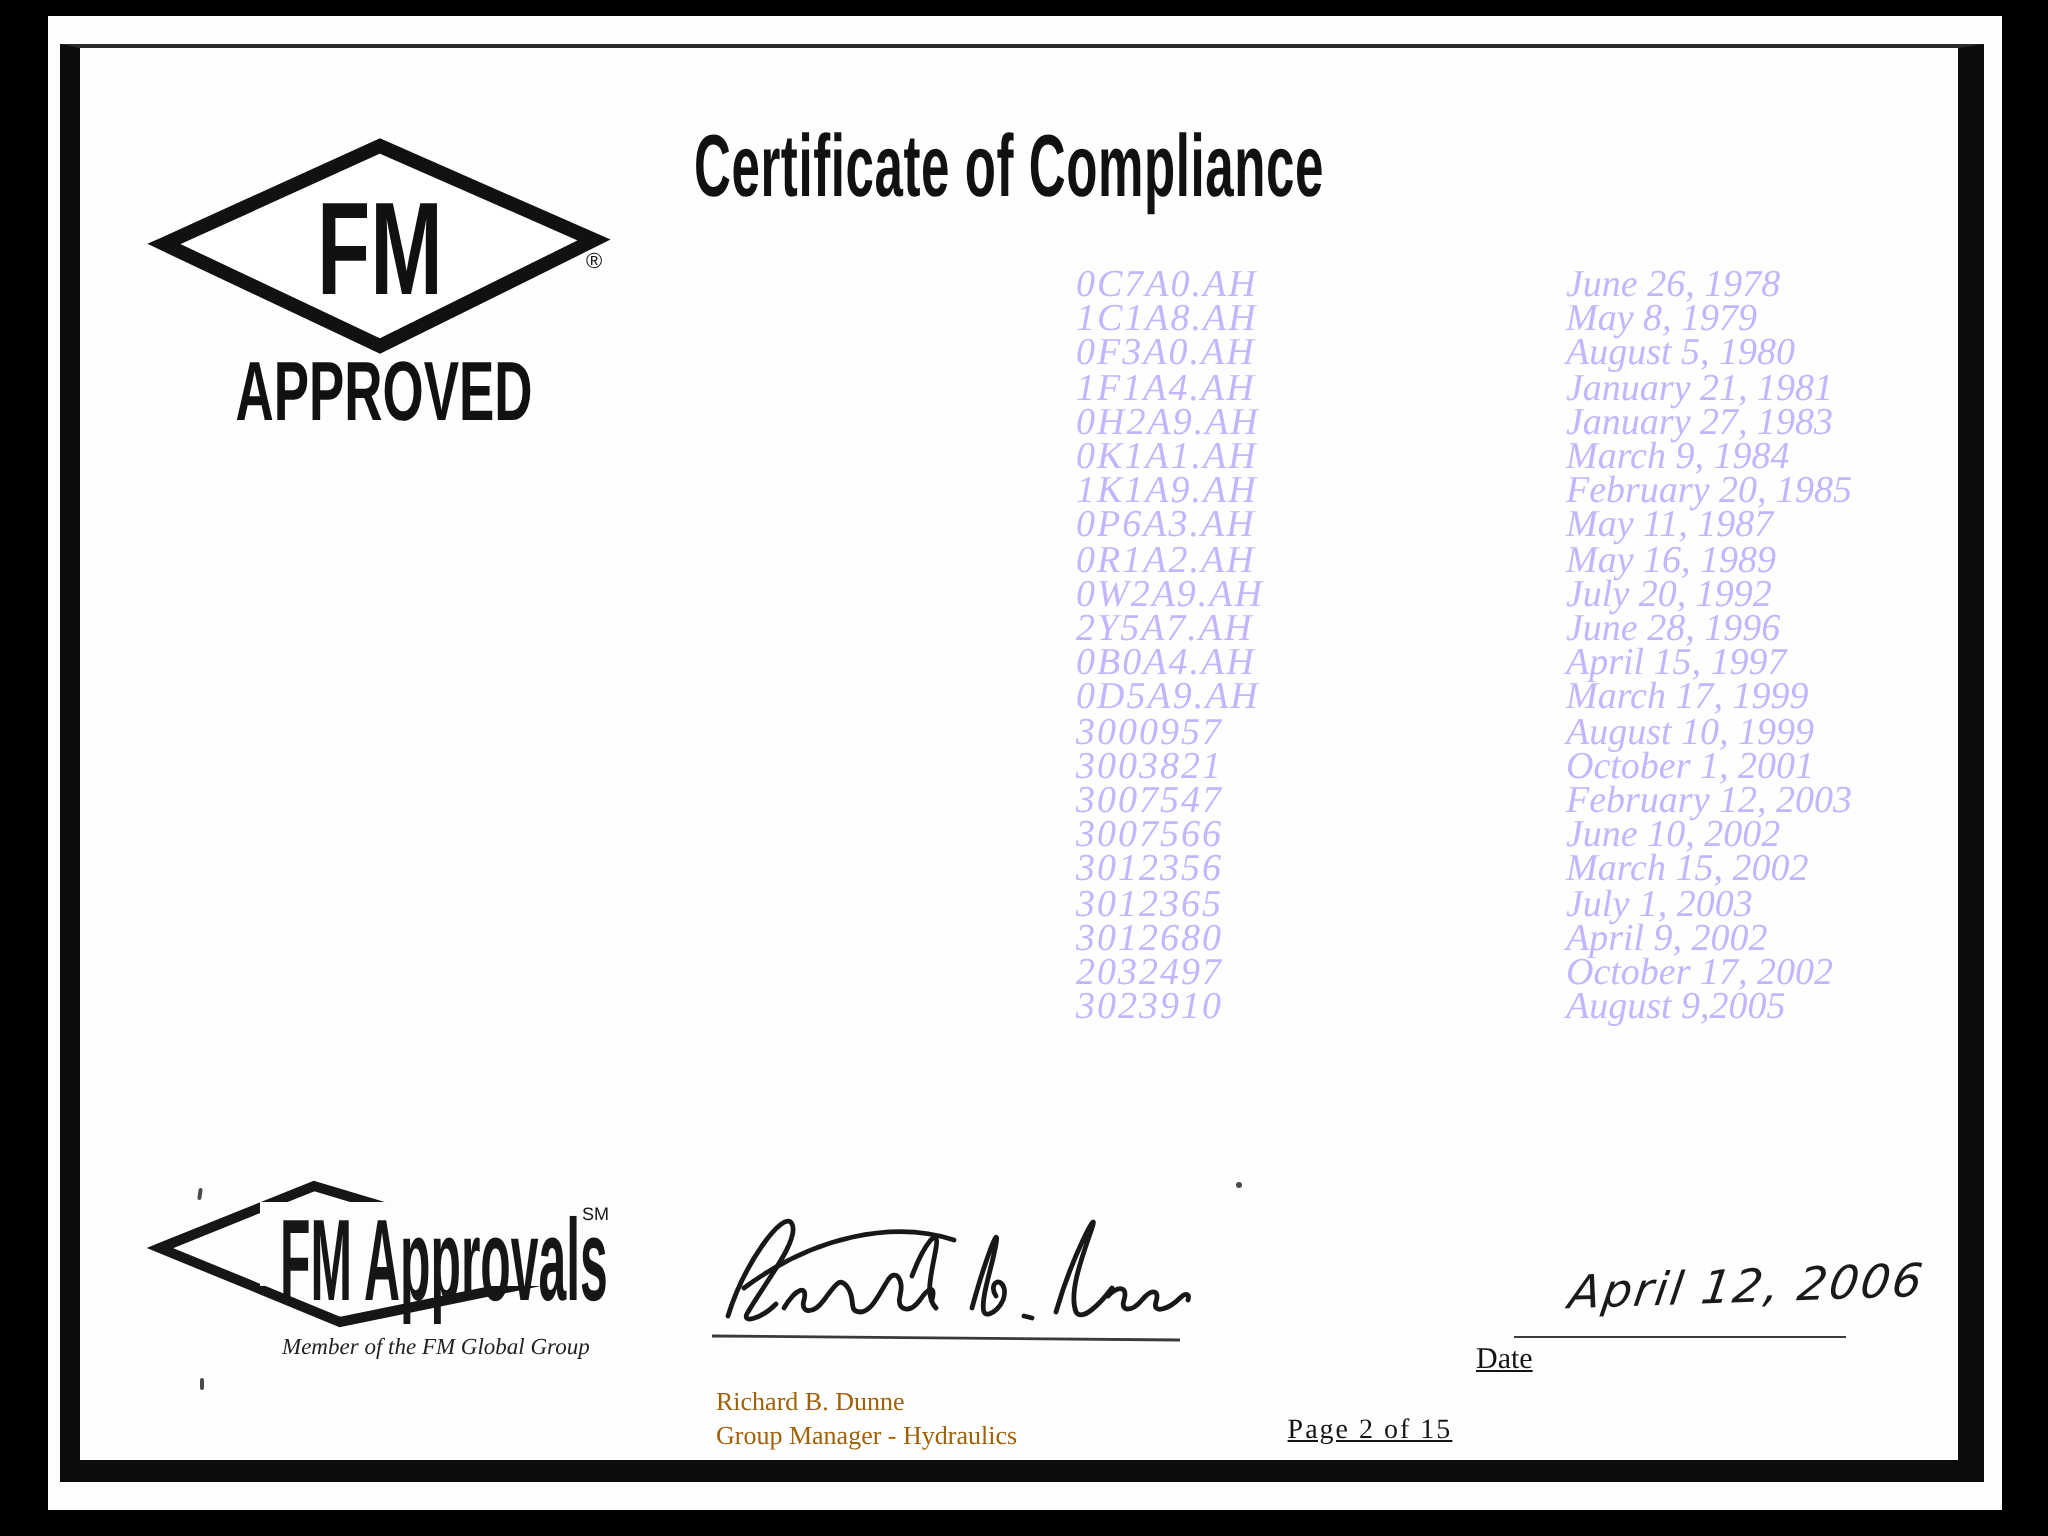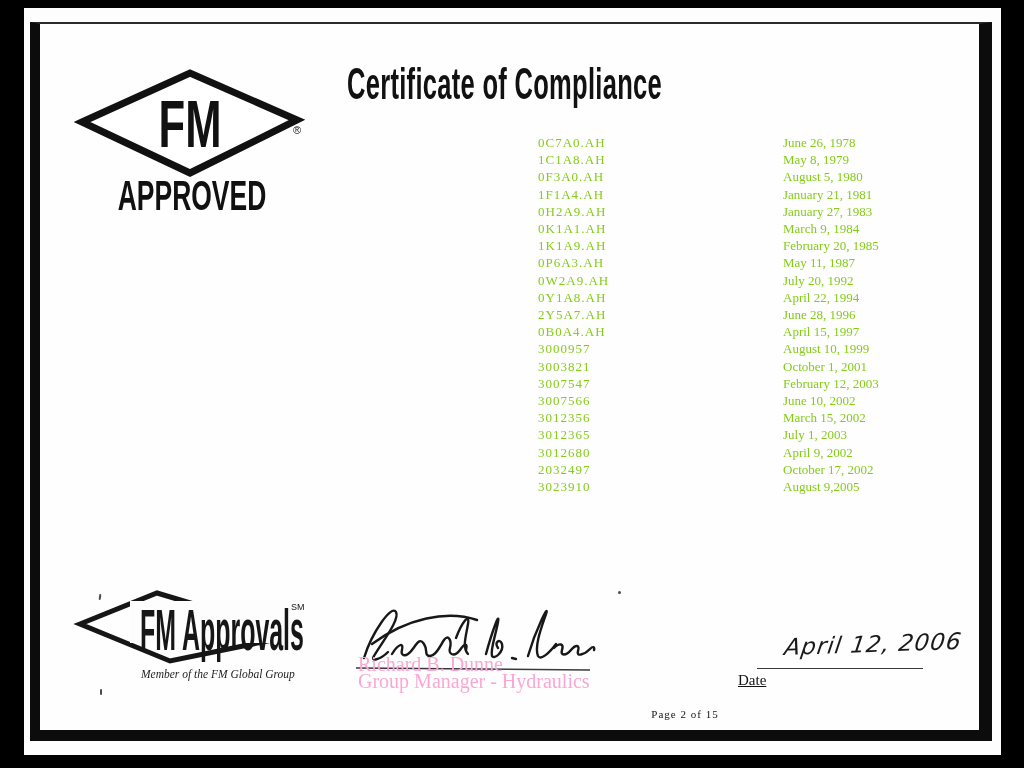--- a/index.html
+++ b/index.html
@@ -5,35 +5,35 @@
   html,body{margin:0;padding:0;background:#000;}
   .canvas{position:relative;width:1024px;height:768px;background:#000;overflow:hidden;
           font-family:"Liberation Serif",serif;color:#151515;padding-left:17px;}
   .mat{position:absolute;left:24px;top:8px;width:977px;height:747px;background:#fdfdfd;}
   .frame{position:absolute;left:30px;top:22px;width:962px;height:719px;box-sizing:border-box;
          border-style:solid;border-color:#2a2a2a #0c0c0c #0c0c0c #0c0c0c;
          border-width:2px 13px 11px 10px;background:#fefefe;}
   .title{position:absolute;left:347px;top:62px;font-family:"Liberation Sans",sans-serif;
          font-weight:bold;font-size:44px;line-height:44px;white-space:nowrap;color:#111;
          transform:scaleX(0.58);transform-origin:left top;letter-spacing:0.5px;}
-  .entries{position:absolute;left:538px;top:134px;font-size:13px;line-height:17.2px;color:#84cc16;}
+  .entries{position:absolute;left:538px;top:134px;font-size:19px;line-height:17.2px;color:#c4b5fd;font-style:italic;}
   .entry-row{white-space:nowrap;}
   .entry-code{display:inline-block;width:245px;letter-spacing:1px;}
   .entry-date{display:inline-block;}
   .logo-svg{position:absolute;}
   .tagline{position:absolute;left:141px;top:668px;font-size:11.5px;font-style:italic;
            color:#222;white-space:nowrap;}
-  .signer{position:absolute;left:358px;top:656px;font-size:20px;line-height:17px;color:#f9a8d4;}
+  .signer{position:absolute;left:358px;top:692px;font-size:13px;line-height:17px;color:#a16207;}
   .hand-date{position:absolute;left:785px;top:631px;font-family:"DejaVu Sans",sans-serif;
              font-style:italic;font-size:23px;white-space:nowrap;color:#1a1a1a;
              transform:skewX(-10deg) rotate(-2deg);letter-spacing:1px;}
   .date-line{position:absolute;left:757px;top:668px;width:166px;height:0;border-top:1.5px solid #3a3a3a;}
   .date-label{position:absolute;left:738px;top:672px;font-size:15px;color:#141414;text-decoration:underline;}
   .page-num{position:absolute;left:621px;top:708px;width:128px;text-align:center;
-            font-size:11px;letter-spacing:1px;color:#141414;}
+            font-size:14px;letter-spacing:1px;color:#141414;text-decoration:underline;}
   .artifact{position:absolute;background:#4a4a4a;}
   .tick{width:2px;height:6px;border-radius:1px;}
   .dot{width:3px;height:3px;border-radius:50%;}
   svg text{font-family:"Liberation Sans",sans-serif;}
 </style>
 </head>
 <body>
 
 <div class="canvas">
   <div class="mat"></div>
@@ -50,24 +50,25 @@
 
   <div class="entries">
       <div class="entry-row"><span class="entry-code">0C7A0.AH</span><span class="entry-date">June 26, 1978</span></div>
       <div class="entry-row"><span class="entry-code">1C1A8.AH</span><span class="entry-date">May 8, 1979</span></div>
       <div class="entry-row"><span class="entry-code">0F3A0.AH</span><span class="entry-date">August 5, 1980</span></div>
       <div class="entry-row"><span class="entry-code">1F1A4.AH</span><span class="entry-date">January 21, 1981</span></div>
       <div class="entry-row"><span class="entry-code">0H2A9.AH</span><span class="entry-date">January 27, 1983</span></div>
       <div class="entry-row"><span class="entry-code">0K1A1.AH</span><span class="entry-date">March 9, 1984</span></div>
       <div class="entry-row"><span class="entry-code">1K1A9.AH</span><span class="entry-date">February 20, 1985</span></div>
       <div class="entry-row"><span class="entry-code">0P6A3.AH</span><span class="entry-date">May 11, 1987</span></div>
+      <div class="entry-row"><span class="entry-code">0R1A2.AH</span><span class="entry-date">May 16, 1989</span></div>
       <div class="entry-row"><span class="entry-code">0W2A9.AH</span><span class="entry-date">July 20, 1992</span></div>
-      <div class="entry-row"><span class="entry-code">0Y1A8.AH</span><span class="entry-date">April 22, 1994</span></div>
       <div class="entry-row"><span class="entry-code">2Y5A7.AH</span><span class="entry-date">June 28, 1996</span></div>
       <div class="entry-row"><span class="entry-code">0B0A4.AH</span><span class="entry-date">April 15, 1997</span></div>
+      <div class="entry-row"><span class="entry-code">0D5A9.AH</span><span class="entry-date">March 17, 1999</span></div>
       <div class="entry-row"><span class="entry-code">3000957</span><span class="entry-date">August 10, 1999</span></div>
       <div class="entry-row"><span class="entry-code">3003821</span><span class="entry-date">October 1, 2001</span></div>
       <div class="entry-row"><span class="entry-code">3007547</span><span class="entry-date">February 12, 2003</span></div>
       <div class="entry-row"><span class="entry-code">3007566</span><span class="entry-date">June 10, 2002</span></div>
       <div class="entry-row"><span class="entry-code">3012356</span><span class="entry-date">March 15, 2002</span></div>
       <div class="entry-row"><span class="entry-code">3012365</span><span class="entry-date">July 1, 2003</span></div>
       <div class="entry-row"><span class="entry-code">3012680</span><span class="entry-date">April 9, 2002</span></div>
       <div class="entry-row"><span class="entry-code">2032497</span><span class="entry-date">October 17, 2002</span></div>
       <div class="entry-row"><span class="entry-code">3023910</span><span class="entry-date">August 9,2005</span></div>
     </div>

